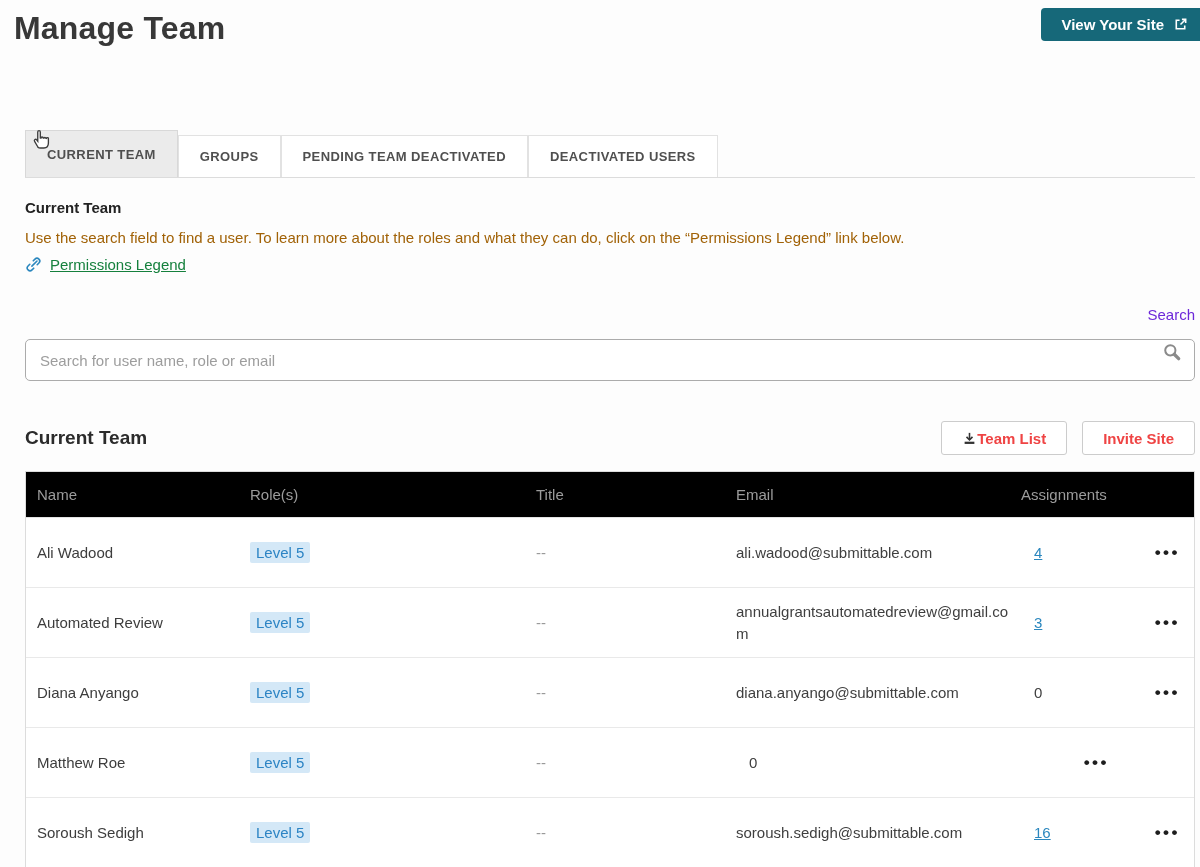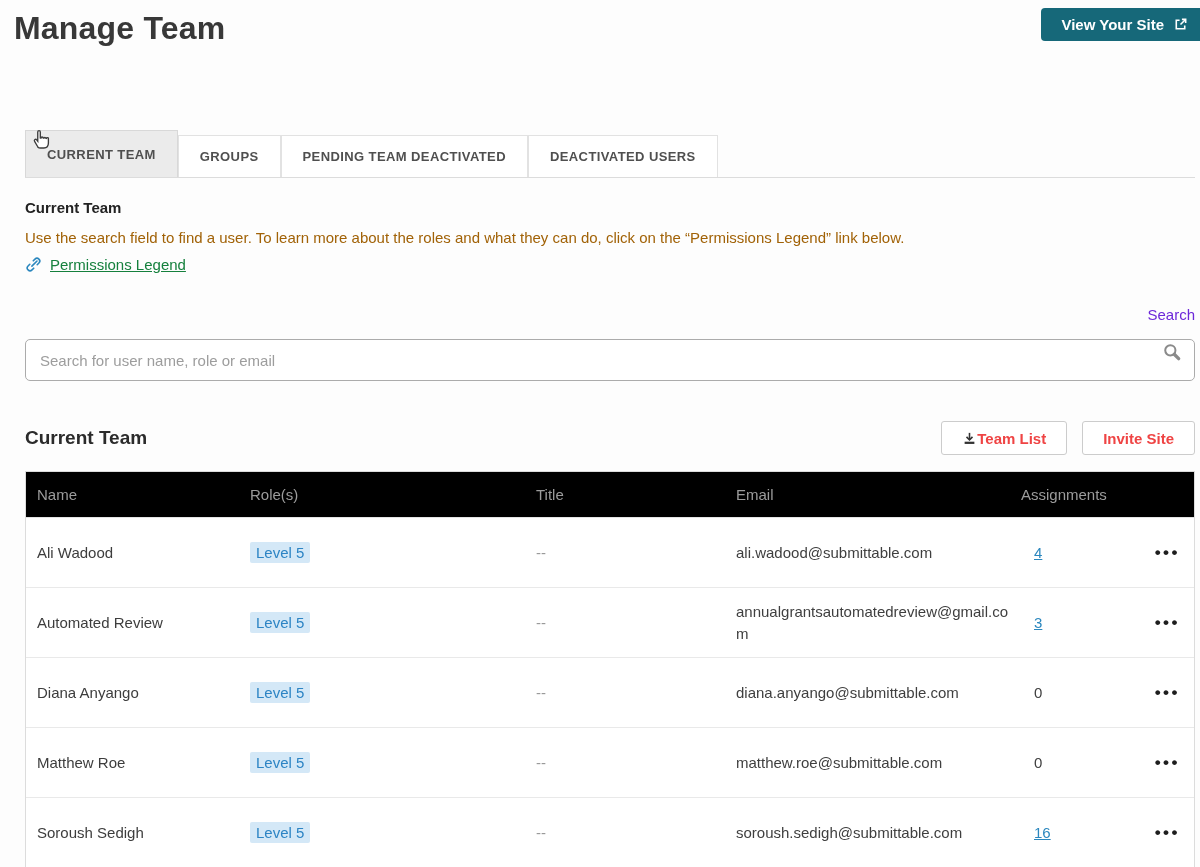--- a/index.html
+++ b/index.html
@@ -229,21 +229,20 @@
       <div class="t-cell cell-title">--</div>
       <div class="t-cell"><span class="cell-email">diana.anyango@submittable.com</span></div>
       <div class="t-cell cell-assign"><span class="assign-plain">0</span></div>
       <div class="t-cell cell-actions"><span class="row-menu">•••</span></div>
     </div>
 
     <div class="t-row t-body-row">
       <div class="t-cell cell-name">Matthew Roe</div>
       <div class="t-cell"><span class="role-badge">Level 5</span></div>
       <div class="t-cell cell-title">--</div>
-      <div class="t-cell"><span class="cell-email">matthew.roe@submittable.com</span></div>
       <div class="t-cell cell-assign"><span class="assign-plain">0</span></div>
       <div class="t-cell cell-actions"><span class="row-menu">•••</span></div>
     </div>
 
     <div class="t-row t-body-row">
       <div class="t-cell cell-name">Soroush Sedigh</div>
       <div class="t-cell"><span class="role-badge">Level 5</span></div>
       <div class="t-cell cell-title">--</div>
       <div class="t-cell"><span class="cell-email">soroush.sedigh@submittable.com</span></div>
       <div class="t-cell cell-assign"><span class="assign-link">16</span></div>

